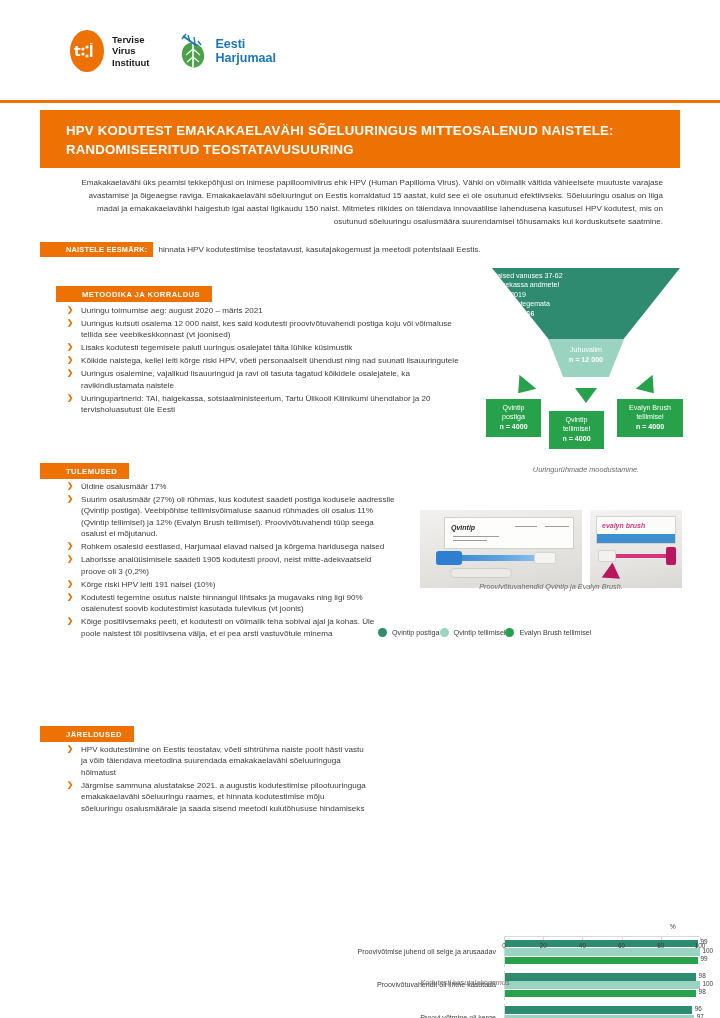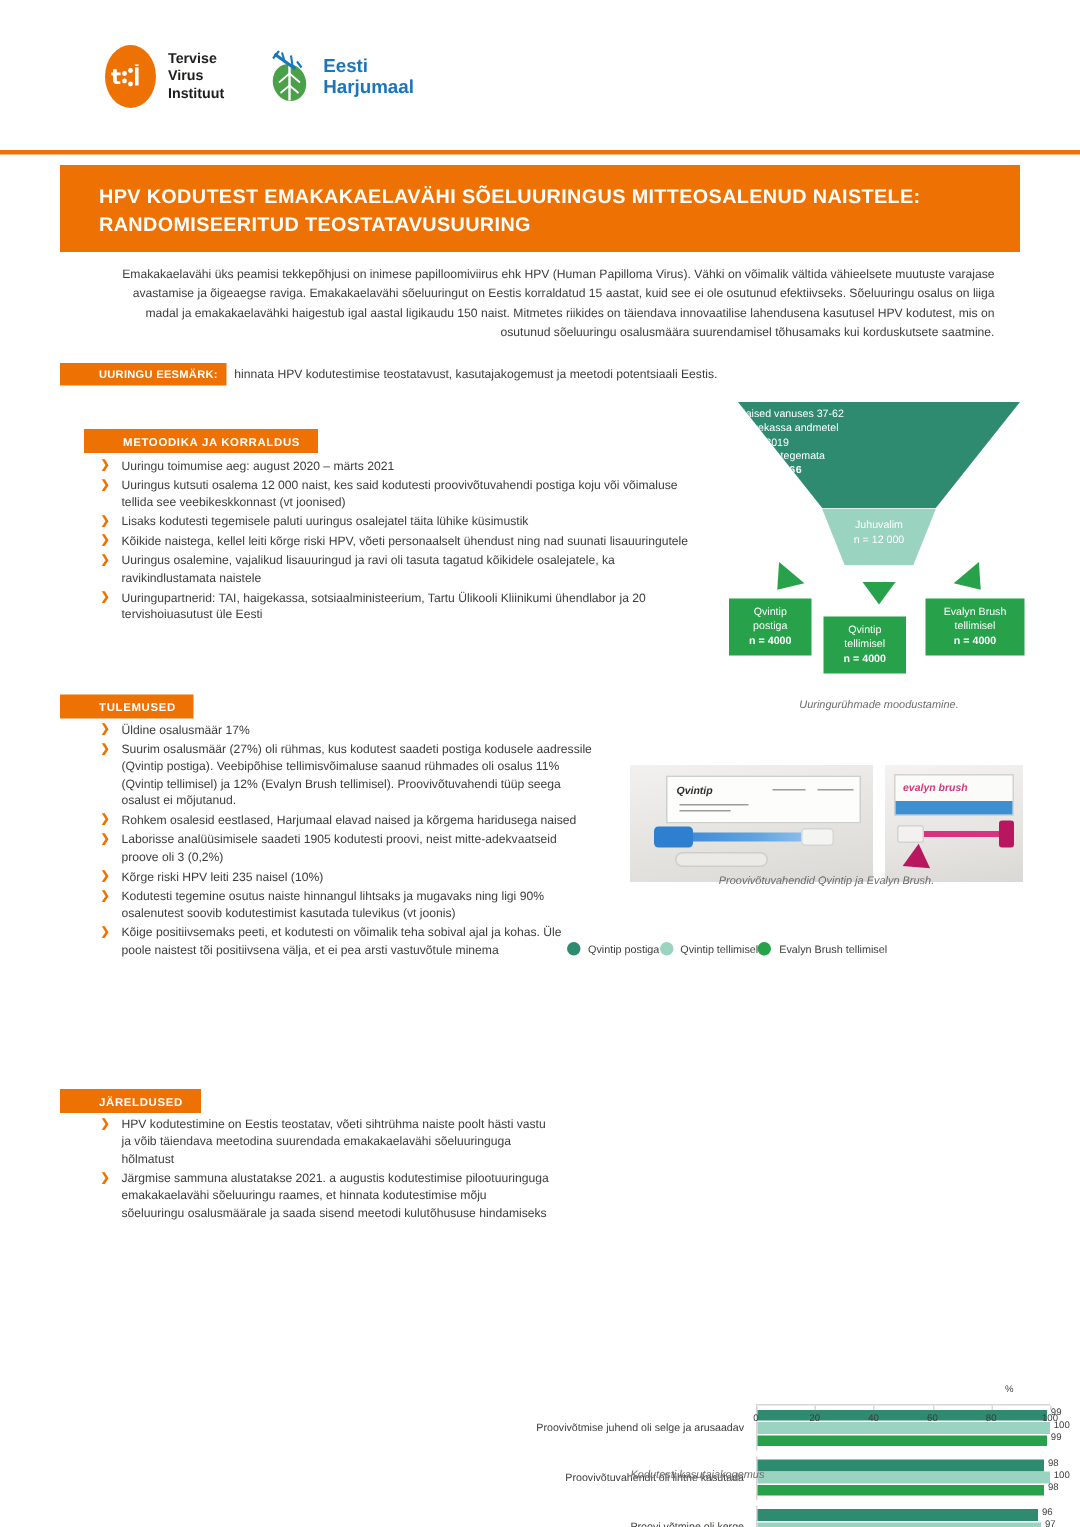--- a/index.html
+++ b/index.html
@@ -206,21 +206,21 @@
   </div>
   <div class="top-rule"></div>
 
   <div class="title-band">
     <h1>HPV KODUTEST EMAKAKAELAVÄHI SÕELUURINGUS MITTEOSALENUD NAISTELE: RANDOMISEERITUD TEOSTATAVUSUURING</h1>
   </div>
 
   <div class="intro">Emakakaelavähi üks peamisi tekkepõhjusi on inimese papilloomiviirus ehk HPV (Human Papilloma Virus). Vähki on võimalik vältida vähieelsete muutuste varajase avastamise ja õigeaegse raviga. Emakakaelavähi sõeluuringut on Eestis korraldatud 15 aastat, kuid see ei ole osutunud efektiivseks. Sõeluuringu osalus on liiga madal ja emakakaelavähki haigestub igal aastal ligikaudu 150 naist. Mitmetes riikides on täiendava innovaatilise lahendusena kasutusel HPV kodutest, mis on osutunud sõeluuringu osalusmäära suurendamisel tõhusamaks kui korduskutsete saatmine.</div>
 
   <div class="aim-row">
-    <span class="aim-tag">UURINGU EESMÄRK:</span>
+    <span class="aim-tag">NAISTELE EESMÄRK:</span>
     <span class="aim-text">hinnata HPV kodutestimise teostatavust, kasutajakogemust ja meetodi potentsiaali Eestis.</span>
   </div>
 
   <div class="sec-tag" id="tag-metoodika">METOODIKA JA KORRALDUS</div>
   <ul class="blist" id="metoodika-list">
     <li>Uuringu toimumise aeg: august 2020 – märts 2021</li>
     <li>Uuringus kutsuti osalema 12 000 naist, kes said kodutesti proovivõtuvahendi postiga koju või võimaluse tellida see veebikeskkonnast (vt joonised)</li>
     <li>Lisaks kodutesti tegemisele paluti uuringus osalejatel täita lühike küsimustik</li>
     <li>Kõikide naistega, kellel leiti kõrge riski HPV, võeti personaalselt ühendust ning nad suunati lisauuringutele</li>
     <li>Uuringus osalemine, vajalikud lisauuringud ja ravi oli tasuta tagatud kõikidele osalejatele, ka ravikindlustamata naistele</li>
@@ -230,21 +230,21 @@
   <div class="funnel">
     <div class="funnel-top">
       <div>Naised vanuses 37-62</div>
       <div>haigekassa andmetel</div>
       <div>2022-2019</div>
       <div>Pap-test tegemata</div>
       <div style="font-weight:bold;font-family:Liberation Mono, monospace;">n = 65 366</div>
     </div>
     <div class="funnel-mid">
       <div>Juhuvalim</div>
-      <div style="font-weight:normal;">n = 12 000</div>
+      <div style="font-weight:bold;">n = 12 000</div>
     </div>
     <div class="arrow left"></div>
     <div class="arrow down"></div>
     <div class="arrow right"></div>
     <div class="fbox" id="fbox-left">
       <div>Qvintip</div>
       <div>postiga</div>
       <div style="font-weight:bold;">n = 4000</div>
     </div>
     <div class="fbox" id="fbox-mid">
@@ -259,21 +259,21 @@
     </div>
   </div>
   <div class="fcap">Uuringurühmade moodustamine.</div>
 
   <div class="sec-tag" id="tag-tulemused">TULEMUSED</div>
   <ul class="blist" id="tulemused-list">
     <li>Üldine osalusmäär 17%</li>
     <li>Suurim osalusmäär (27%) oli rühmas, kus kodutest saadeti postiga kodusele aadressile (Qvintip postiga). Veebipõhise tellimisvõimaluse saanud rühmades oli osalus 11% (Qvintip tellimisel) ja 12% (Evalyn Brush tellimisel). Proovivõtuvahendi tüüp seega osalust ei mõjutanud.</li>
     <li>Rohkem osalesid eestlased, Harjumaal elavad naised ja kõrgema haridusega naised</li>
     <li>Laborisse analüüsimisele saadeti 1905 kodutesti proovi, neist mitte-adekvaatseid proove oli 3 (0,2%)</li>
-    <li>Kõrge riski HPV leiti 235 naisel (10%)</li>
+    <li>Kõrge riski HPV leiti 191 naisel (10%)</li>
     <li>Kodutesti tegemine osutus naiste hinnangul lihtsaks ja mugavaks ning ligi 90% osalenutest soovib kodutestimist kasutada tulevikus (vt joonis)</li>
     <li>Kõige positiivsemaks peeti, et kodutesti on võimalik teha sobival ajal ja kohas. Üle poole naistest tõi positiivsena välja, et ei pea arsti vastuvõtule minema</li>
   </ul>
 
   <div class="photos">
     <div class="photo a">
       <div class="pkg-a">
         <span class="brand">Qvintip</span>
         <span class="ln" style="left:8px;top:18px;width:46px;"></span>
         <span class="ln" style="left:8px;top:22px;width:34px;"></span>

